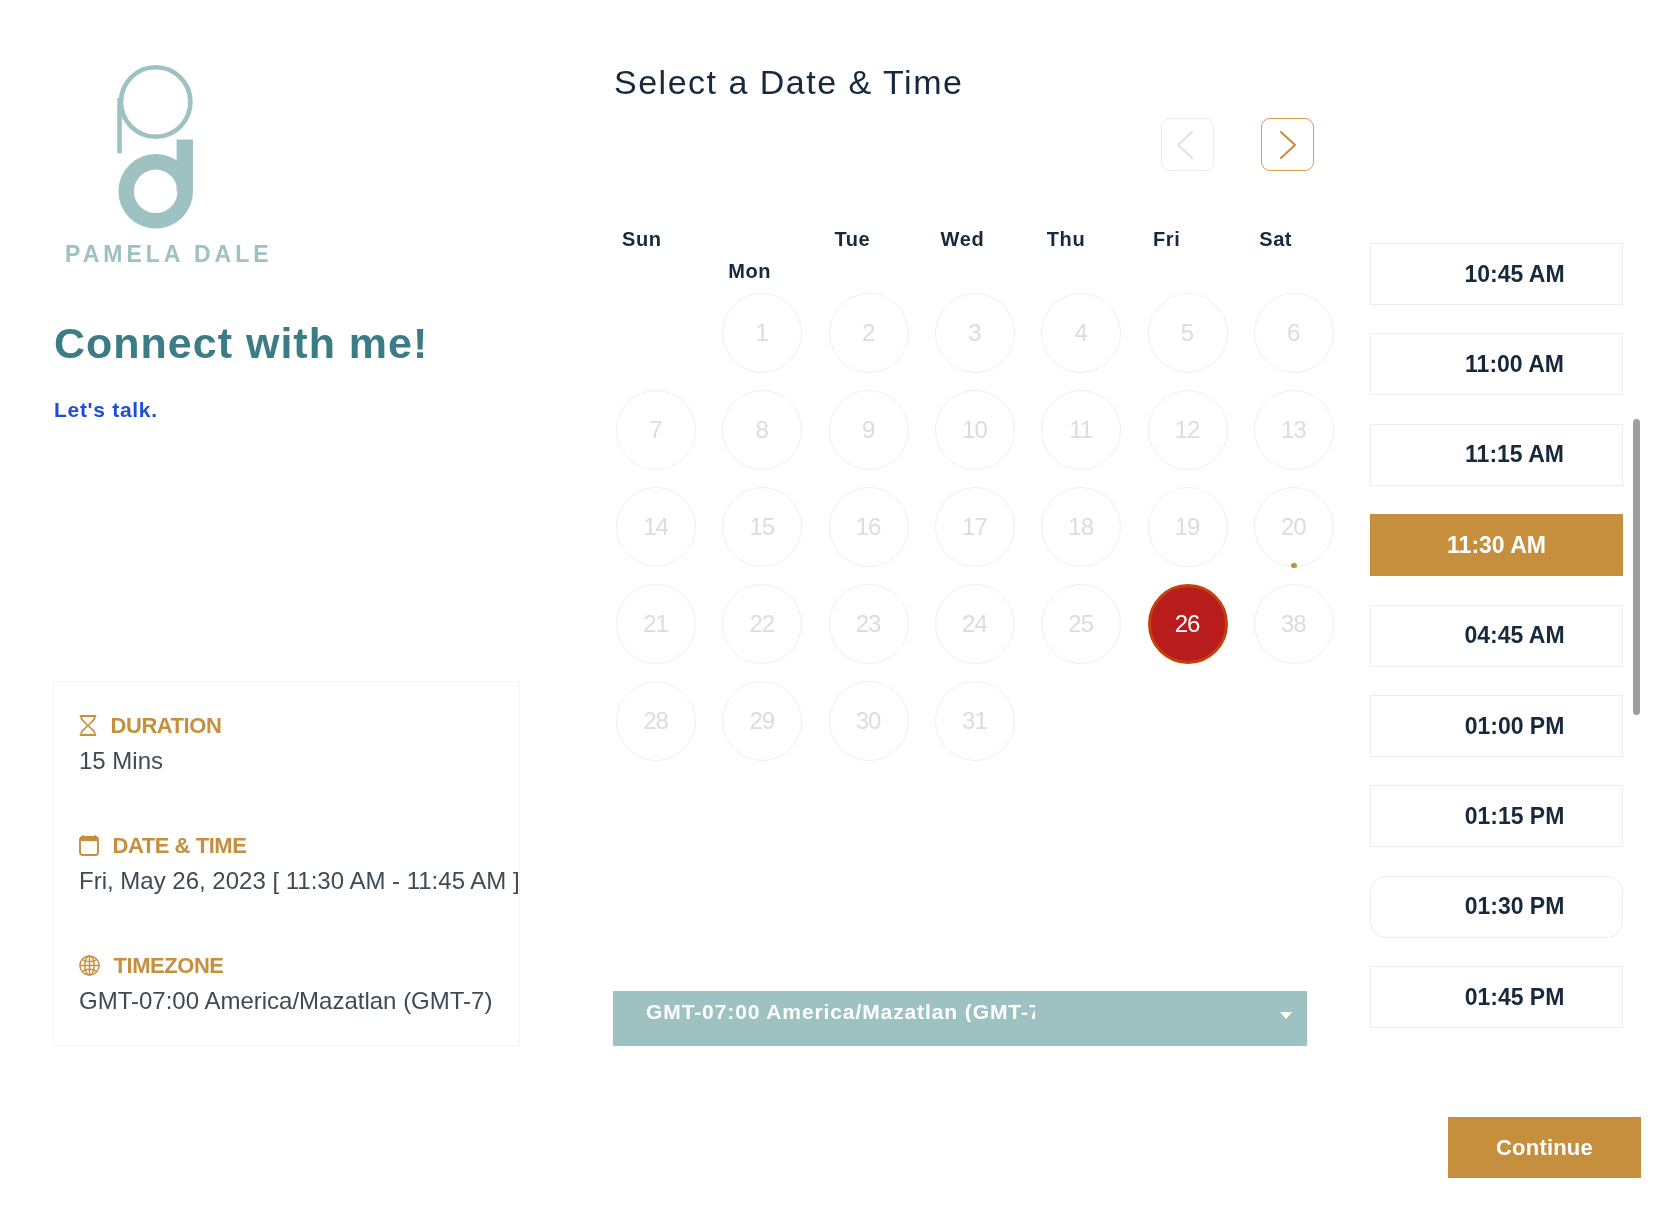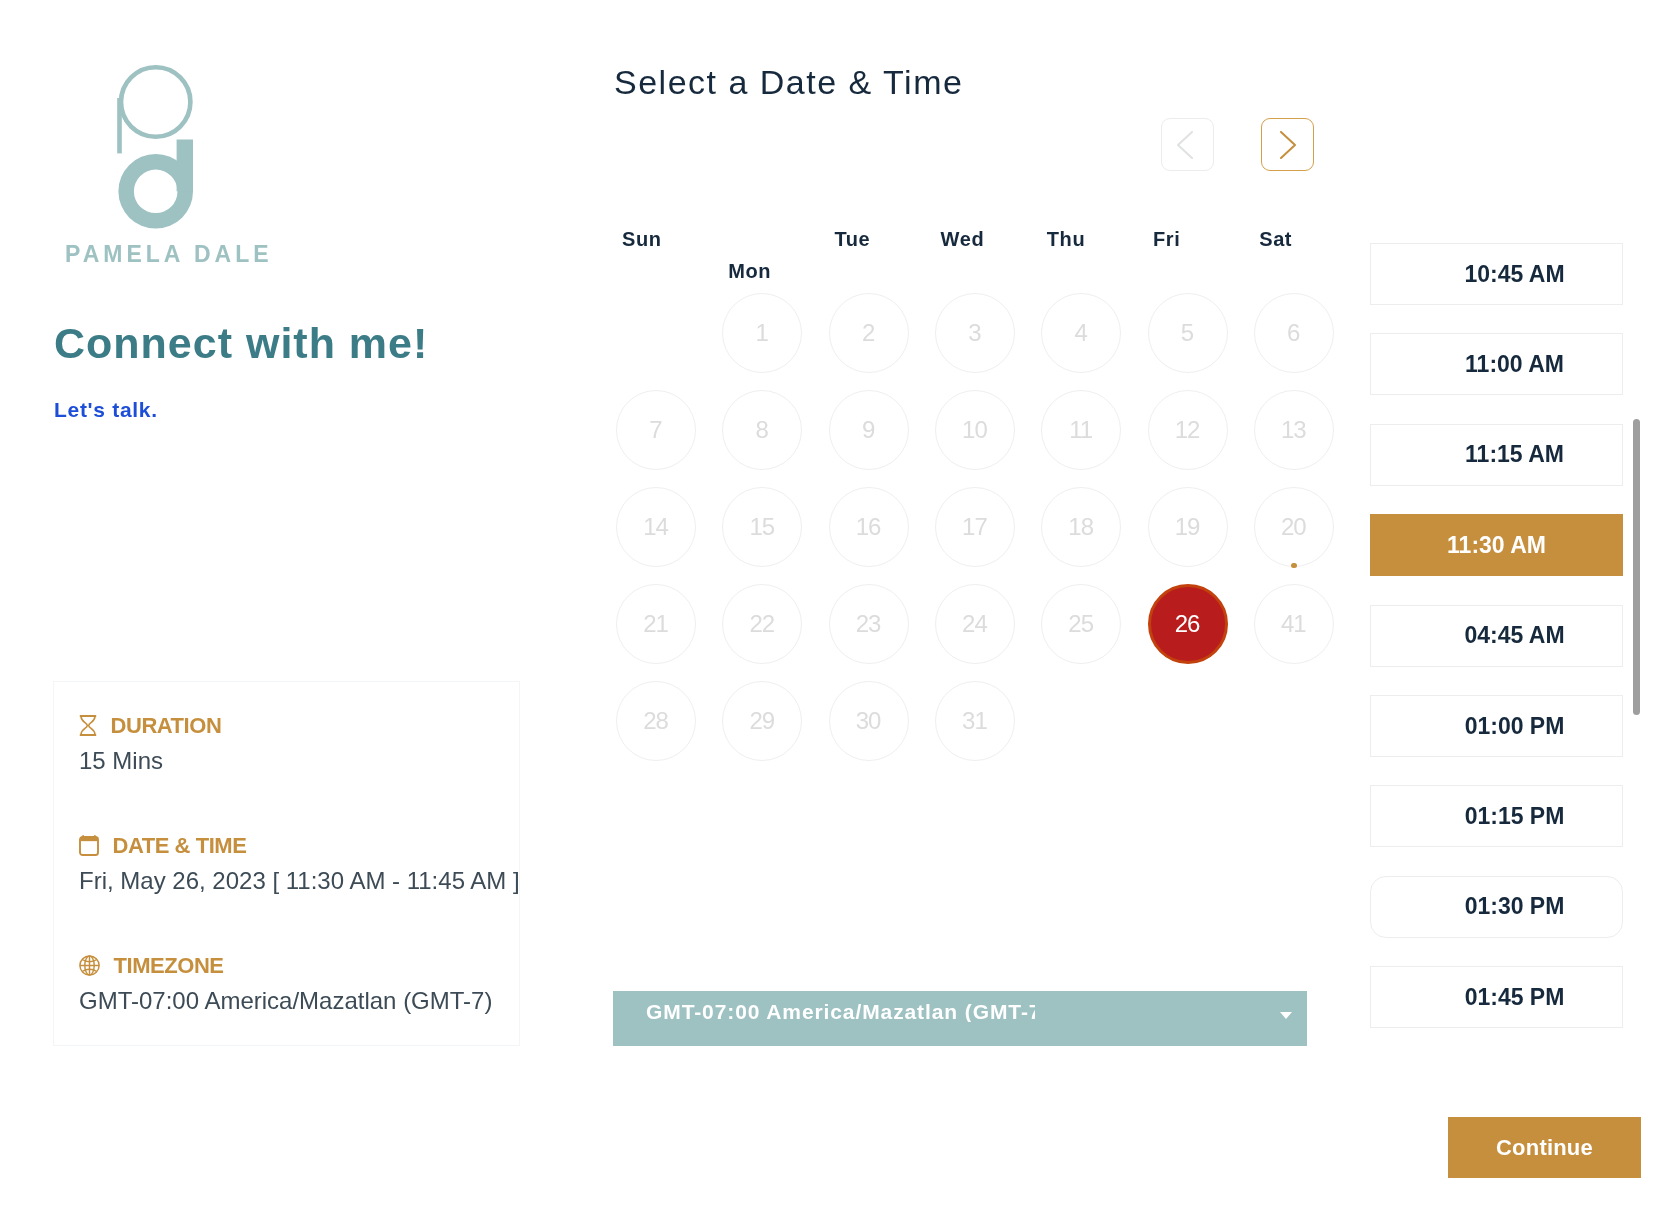--- a/index.html
+++ b/index.html
@@ -182,21 +182,21 @@
       <div class="daycell day-dis" style="left: 1041.2px; top: 486.5px;">18</div>
       <div class="daycell day-dis" style="left: 1147.5px; top: 486.5px;">19</div>
       <div class="daycell day-dis" style="left: 1253.8px; top: 486.5px;">20</div>
       <div class="dot" style="left: 1291.05px; top: 562.5px;"></div>
       <div class="daycell day-dis" style="left: 616px; top: 583.5px;">21</div>
       <div class="daycell day-dis" style="left: 722.3px; top: 583.5px;">22</div>
       <div class="daycell day-dis" style="left: 828.6px; top: 583.5px;">23</div>
       <div class="daycell day-dis" style="left: 934.9px; top: 583.5px;">24</div>
       <div class="daycell day-dis" style="left: 1041.2px; top: 583.5px;">25</div>
       <div class="daycell day-sel" style="left: 1147.5px; top: 583.5px;">26</div>
-      <div class="daycell day-dis" style="left: 1253.8px; top: 583.5px;">41</div>
+      <div class="daycell day-dis" style="left: 1253.8px; top: 583.5px;">38</div>
       <div class="daycell day-dis" style="left: 616px; top: 680.5px;">28</div>
       <div class="daycell day-dis" style="left: 722.3px; top: 680.5px;">29</div>
       <div class="daycell day-dis" style="left: 828.6px; top: 680.5px;">30</div>
       <div class="daycell day-dis" style="left: 934.9px; top: 680.5px;">31</div>
     </div>
 
   <div class="tz">
     <div class="tz-caret"></div>
   </div>
   <div class="tz-label">GMT-07:00 America/Mazatlan (GMT-7)</div>

